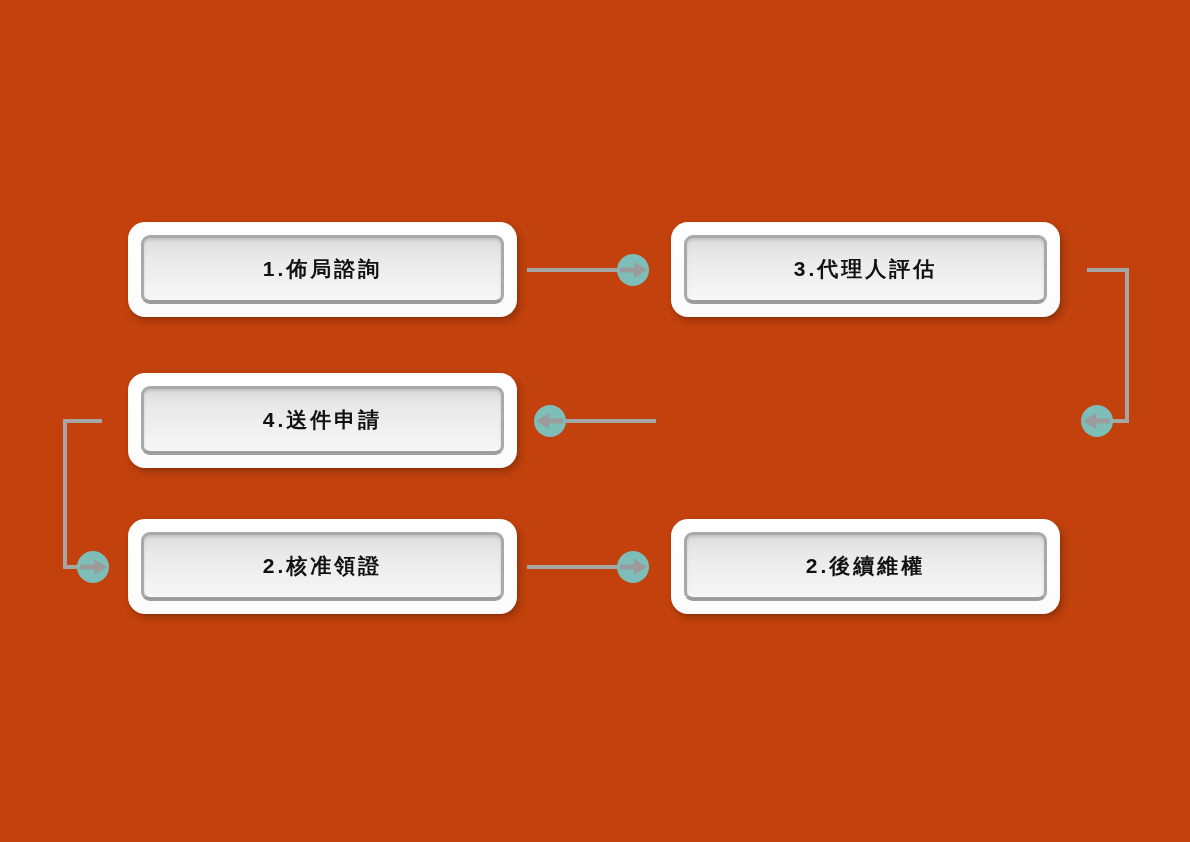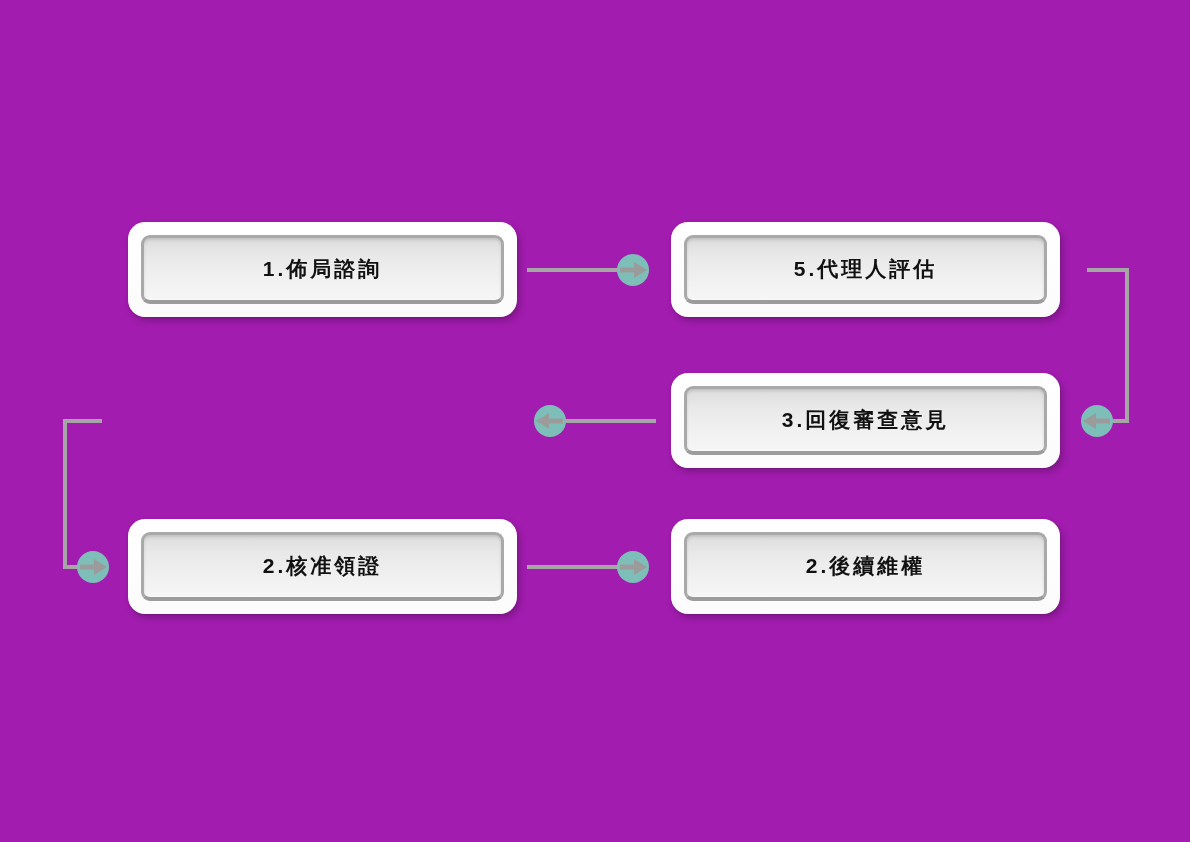--- a/index.html
+++ b/index.html
@@ -5,21 +5,21 @@
   html, body {
     margin: 0;
     padding: 0;
     background: #ffffff;
     font-family: "Liberation Sans", "DejaVu Sans", sans-serif;
   }
   .canvas {
     position: relative;
     width: 1190px;
     height: 842px;
-    background: #a21caf;
+    background: #c2410c;
     overflow: hidden;
   }
   .connectors {
     position: absolute;
     left: 0;
     top: 0;
     width: 1190px;
     height: 842px;
   }
   .box {
@@ -96,27 +96,27 @@
     </g>
   </svg>
 
   <div class="box c1 r1">
     <div class="face">
       <span class="step-label">1.佈局諮詢</span>
     </div>
   </div>
   <div class="box c2 r1">
     <div class="face">
-      <span class="step-label">5.代理人評估</span>
+      <span class="step-label">3.代理人評估</span>
     </div>
   </div>
 
-  <div class="box c2 r2">
+  <div class="box c1 r2">
     <div class="face">
-      <span class="step-label">3.回復審查意見</span>
+      <span class="step-label">4.送件申請</span>
     </div>
   </div>
 
   <div class="box c1 r3">
     <div class="face">
       <span class="step-label">2.核准領證</span>
     </div>
   </div>
   <div class="box c2 r3">
     <div class="face">

